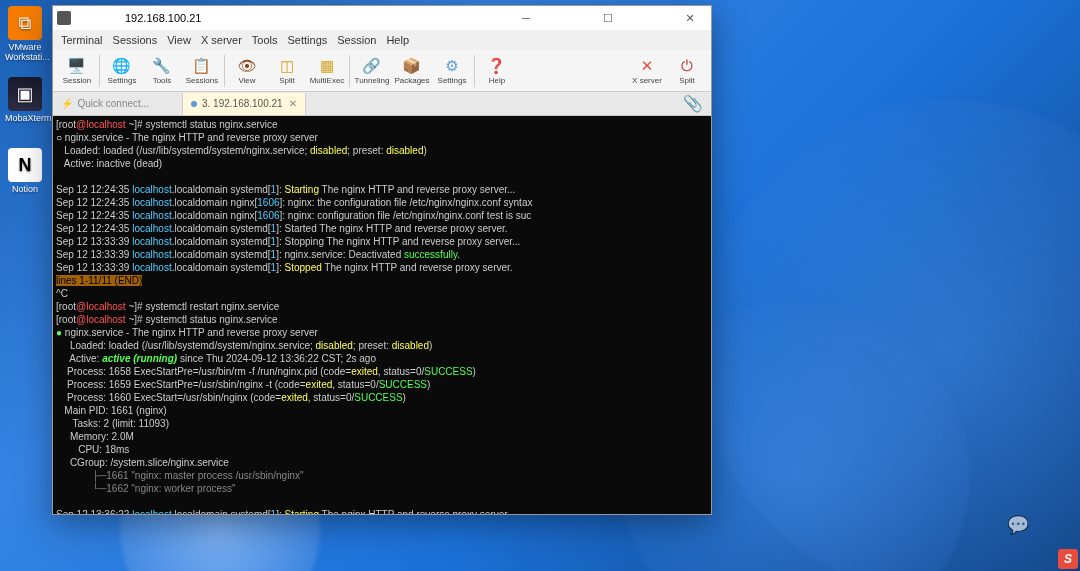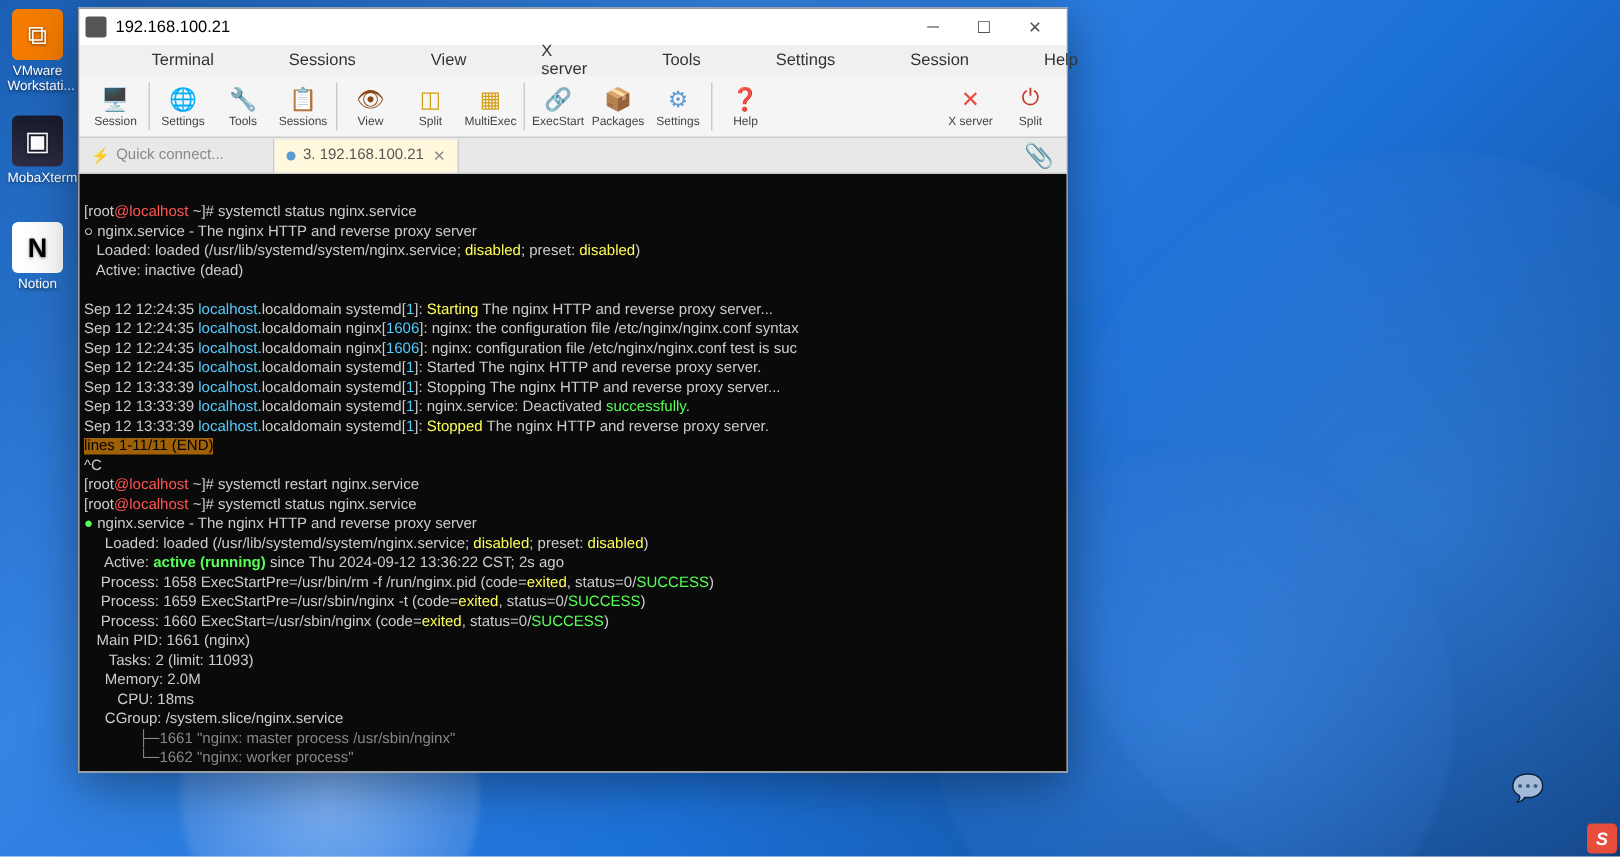--- a/index.html
+++ b/index.html
@@ -5,41 +5,41 @@
 * { margin:0; padding:0; box-sizing:border-box; font-family:"Segoe UI",Tahoma,sans-serif; }
 body { width:1080px; height:571px; background:linear-gradient(135deg,#1a5fb4 0%,#3584e4 30%,#1c71d8 60%,#0d3d7a 100%); overflow:hidden; position:relative; }
 .bloom { position:absolute; border-radius:50%; background:radial-gradient(circle,rgba(80,160,255,.4),rgba(20,60,140,.1)); filter:blur(2px); }
 .b1 { width:500px;height:500px;right:-120px;top:100px; } .b2 { width:350px;height:350px;left:620px;bottom:-80px; } .b3 { width:200px;height:200px;left:120px;bottom:-60px;background:radial-gradient(circle,rgba(180,210,255,.6),rgba(50,110,200,.1)); }
 
 .desk-icon { position:absolute; left:5px; width:40px; text-align:center; color:#fff; font-size:9px; text-shadow:0 1px 2px rgba(0,0,0,.5); }
 .desk-icon .ic { width:34px;height:34px;margin:0 auto 2px;border-radius:4px;display:flex;align-items:center;justify-content:center;font-size:18px; }
 .di1 { top:6px; } .di1 .ic { background:#f57c00; } .di2 { top:77px; } .di2 .ic { background:linear-gradient(#1a1a2e,#2d2d44); } .di3 { top:148px; } .di3 .ic { background:#fff;color:#000;font-weight:bold; }
 
 .app { position:absolute; left:52px; top:5px; width:660px; height:510px; background:#f0f0f0; box-shadow:0 8px 32px rgba(0,0,0,.4); display:flex; flex-direction:column; border:1px solid #999; }
-.titlebar { height:24px; background:#fff; display:flex; align-items:center; padding:0 4px; font-size:11px; }
+.titlebar { height:24px; background:#fff; display:flex; align-items:center; padding:0 4px; font-size:11px;gap:48px; }
 .titlebar .logo { width:14px;height:14px;background:#555;margin-right:6px;border-radius:2px; }
 .titlebar .sp { flex:1; }
 .winbtn { width:34px;height:22px;display:flex;align-items:center;justify-content:center;color:#555;cursor:pointer;font-size:11px; }
 
 .menubar { height:20px;background:#f0f0f0;display:flex;gap:10px;padding:0 8px;align-items:center;font-size:11px;color:#333; }
-.menubar span { cursor:pointer;margin-left:40px; }
+.menubar span { cursor:pointer; }
 
 .toolbar { height:42px;background:#f5f5f5;display:flex;align-items:center;padding:0 4px;border-bottom:1px solid #ccc; }
 .tbtn { display:flex;flex-direction:column;align-items:center;justify-content:center;width:40px;height:40px;cursor:pointer;font-size:8px;color:#444;gap:1px; }
 .tbtn .ti { width:18px;height:18px;display:flex;align-items:center;justify-content:center;font-size:15px; }
 .tsep { width:1px;height:32px;background:#ccc;margin:0 2px; }
 
 .quickbar { height:24px;background:#e8e8e8;display:flex;align-items:center;border-bottom:1px solid #ccc; }
 .qtab { height:22px;padding:0 8px;display:flex;align-items:center;font-size:10px;border-right:1px solid #ccc;cursor:pointer;color:#555; }
 .qtab.active { background:#fff8dc; }
 .qtab .dot { width:6px;height:6px;border-radius:50%;margin-right:5px; }
 
-.term { flex:1;background:#0a0a0a;font-family:Consolas,monospace;font-size:10px;line-height:13px;color:#ccc;padding:19px 3px;overflow:hidden;white-space:pre; }
+.term { flex:1;background:#0a0a0a;font-family:Consolas,monospace;font-size:10px;line-height:13px;color:#ccc;padding:2px 3px;overflow:hidden;white-space:pre; }
 .term .ln { display:block; }
-.w { color:#ccc; } .g { color:#5f5; } .r { color:#f55; } .c { color:#5cf; } .y { color:#ff5;margin-top:28px; } .gr { color:#888; } .bw { color:#5f5;font-weight:bold; }
+.w { color:#ccc; } .g { color:#5f5; } .r { color:#f55; } .c { color:#5cf; } .y { color:#ff5;margin-top:28px; } .gr { color:#888; } .bw { color:#5f5;font-weight:bold;font-style:italic; }
 .rev { background:#a16207;color:#000; }
 .bull-w { color:#fff; } .bull-g { color:#5f5; }
 
 .watermark { position:absolute;right:50px;bottom:35px;color:rgba(255,255,255,.6);font-size:16px;display:flex;align-items:center;gap:6px; }
 .redbox { position:absolute;right:2px;bottom:2px;width:20px;height:20px;background:#e74c3c;border-radius:3px;color:#fff;font-size:12px;display:flex;align-items:center;justify-content:center;font-weight:bold;font-style:italic; }
 </style>
 </head>
 <body>
 
 <div class="bloom b1"></div>
@@ -105,21 +105,21 @@
         <div class="ti" style="color:#d4a017">◫</div>
         <span>Split</span>
       </div>
       <div class="tbtn">
         <div class="ti" style="color:#d4a017">▦</div>
         <span>MultiExec</span>
       </div>
       <div class="tsep"></div>
       <div class="tbtn">
         <div class="ti" style="color:#2e8b57">🔗</div>
-        <span>ExecStart</span>
+        <span>Tunneling</span>
       </div>
       <div class="tbtn">
         <div class="ti" style="color:#cd853f">📦</div>
         <span>Packages</span>
       </div>
       <div class="tbtn">
         <div class="ti" style="color:#5b9bd5">⚙</div>
         <span>Settings</span>
       </div>
       <div class="tsep"></div>

